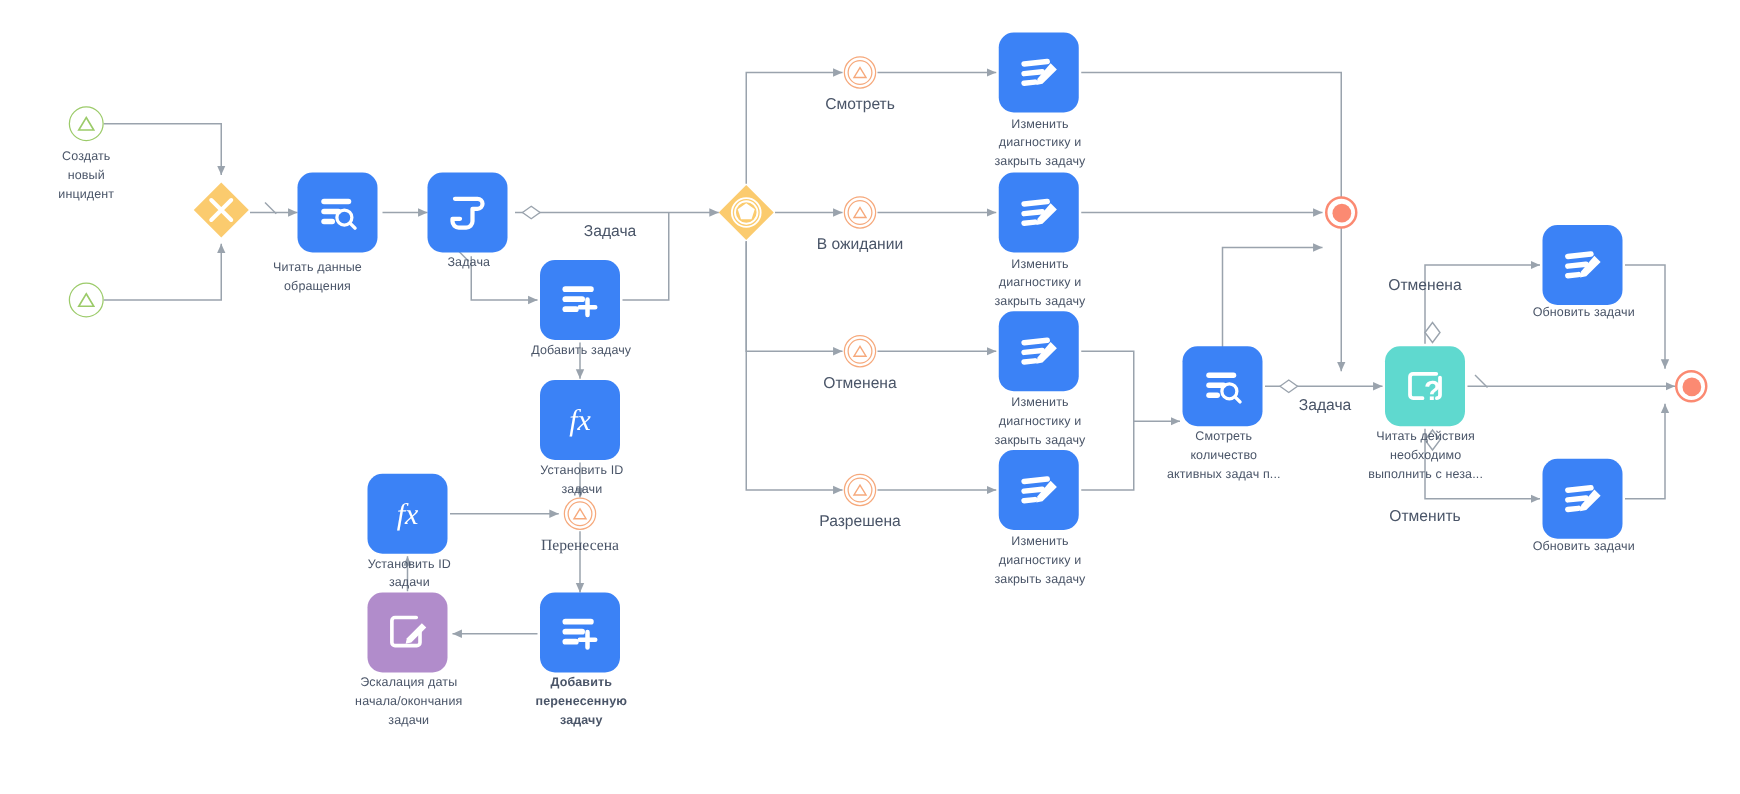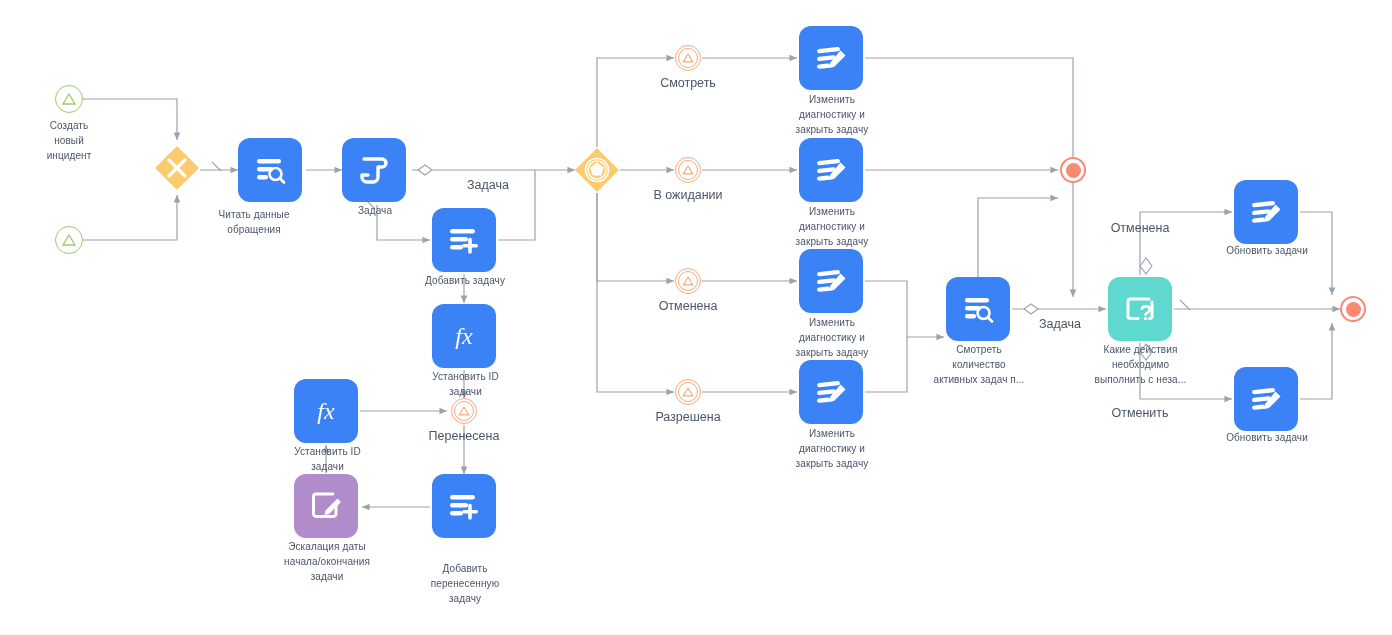--- a/index.html
+++ b/index.html
@@ -262,31 +262,31 @@
     </svg>
   </div>
   <div class="node-label" style="left:408px; top:369px; width:115px;">Установить ID
 задачи</div>
 
   <div class="inter-event" style="left:451px; top:398px;">
     <svg width="14" height="14" viewBox="0 0 16 16" style="position:relative;z-index:1;">
       <path d="M8 3.5 L13.5 12.5 L2.5 12.5 Z" fill="none" stroke="#f6a97c" stroke-width="1.3"></path>
     </svg>
   </div>
-  <div class="edge-label" style="left:414px; top:429px; width:100px;">Перенесена</div>
+  <div class="edge-label" style="left:414px; top:429px; width:100px;font-family:Liberation Serif, serif;">Перенесена</div>
 
   <div class="task-box" style="left:432px; top:474px;">
     <svg width="36" height="36" viewBox="0 0 36 36">
       <rect x="4" y="7" width="25" height="4.6" rx="2.3" fill="#ffffff"></rect>
       <rect x="4" y="15" width="18" height="4.6" rx="2.3" fill="#ffffff"></rect>
       <rect x="4" y="23" width="13" height="4.6" rx="2.3" fill="#ffffff"></rect>
       <path d="M24 17.5 V30 M17.8 23.8 H30.2" stroke="#ffffff" stroke-width="3.6" stroke-linecap="round"></path>
     </svg>
   </div>
-  <div class="node-label" style="left:410px; top:561px; width:110px;">Добавить
+  <div class="node-label" style="left:410px; top:539px; width:110px;font-weight:bold;">Добавить
 перенесенную
 задачу</div>
 
   <div class="task-box purple" style="left:294px; top:474px;">
     <svg width="36" height="36" viewBox="0 0 36 36">
       <path d="M25 6 H8 a2.5 2.5 0 0 0 -2.5 2.5 V26 a2.5 2.5 0 0 0 2.5 2.5 H25.5
                a2.5 2.5 0 0 0 2.5 -2.5 V16" fill="none" stroke="#ffffff" stroke-width="2.9" stroke-linecap="round" stroke-linejoin="round"></path>
       <path d="M17.5 22.5 L29.5 10.5 L33 14 L21 26 L16.5 27 Z" fill="#ffffff"></path>
     </svg>
   </div>
@@ -405,21 +405,21 @@
 
   <div class="edge-label" style="left:1020px; top:317px; width:80px;">Задача</div>
 
   <div class="task-box teal" style="left:1108px; top:277px;">
     <svg width="36" height="36" viewBox="0 0 36 36">
       <path d="M27 8 H8.5 a2.5 2.5 0 0 0 -2.5 2.5 V25 a2.5 2.5 0 0 0 2.5 2.5 H16" fill="none" stroke="#ffffff" stroke-width="3" stroke-linecap="round" stroke-linejoin="round"></path>
       <path d="M30 11 V25 a2.5 2.5 0 0 1 -2.5 2.5" fill="none" stroke="#ffffff" stroke-width="3" stroke-linecap="round"></path>
       <text x="24" y="29" text-anchor="middle" fill="#ffffff" font-family="Liberation Sans, sans-serif" font-weight="bold" font-size="22">?</text>
     </svg>
   </div>
-  <div class="node-label" style="left:1068px; top:342px; width:145px;">Какие действия
+  <div class="node-label" style="left:1068px; top:342px; width:145px;">Читать действия
 необходимо
 выполнить с неза...</div>
 
   <div class="edge-label" style="left:1098px; top:221px; width:84px;">Отменена</div>
   <div class="edge-label" style="left:1098px; top:406px; width:84px;">Отменить</div>
 
   <div class="task-box" style="left:1234px; top:180px;">
     <svg width="36" height="36" viewBox="0 0 36 36">
       <rect x="4" y="8" width="23" height="4.4" rx="2.2" fill="#ffffff" transform="rotate(-6 15 10)"></rect>
       <rect x="4" y="16" width="19" height="4.4" rx="2.2" fill="#ffffff" transform="rotate(-6 13 18)"></rect>

